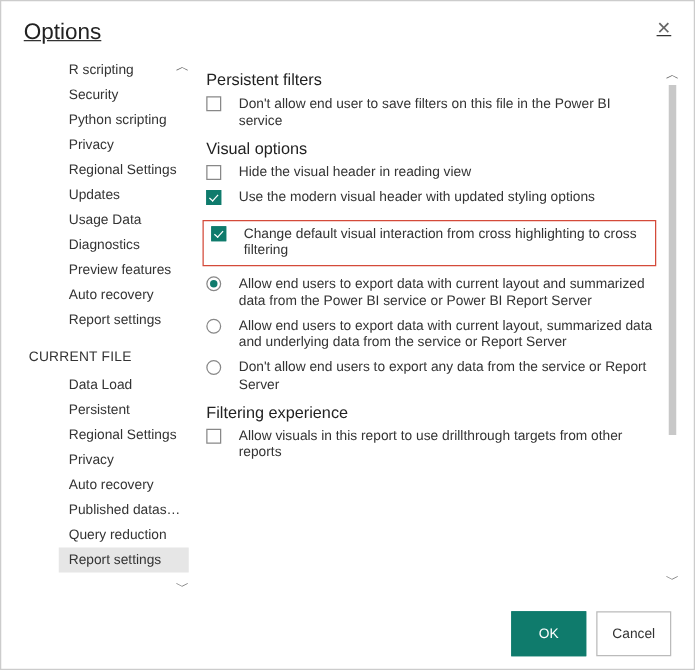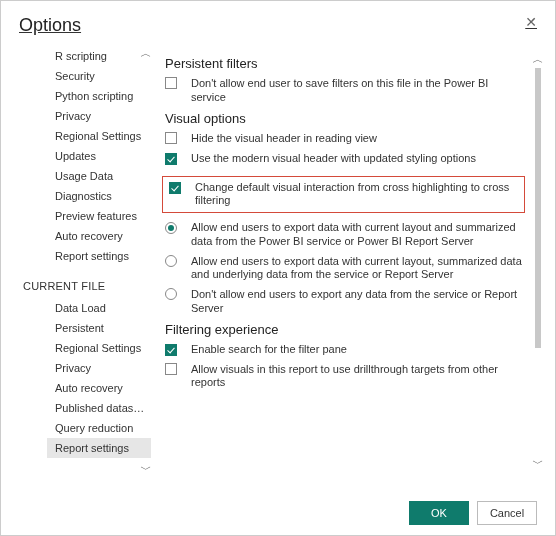--- a/index.html
+++ b/index.html
@@ -23,21 +23,21 @@
   .row { display: flex; align-items: flex-start; gap: 12px; margin: 3px 0 6px 0; line-height: 1.25; }
   .row .ctl { flex: 0 0 14px; height: 14px; position: relative; }
   .row .lbl { flex: 1; font-size: 11px; color: #333; padding-top: 0px;}
   .chk { width: 12px; height: 12px; border: 1px solid #888; display:inline-flex; align-items:center; justify-content:center; background:#fff;}
   .chk.checked { background: #0f7b6c; border-color:#0f7b6c; }
   .chk.checked::after { content:""; width:3px; height:6px; border: solid #fff; border-width: 0 1.6px 1.6px 0; transform: rotate(42deg); margin-top:-2px;}
   .radio { width: 12px; height: 12px; border: 1px solid #888; border-radius: 50%; display:inline-flex; align-items:center; justify-content:center; background:#fff;}
   .radio.checked::after { content:""; width:6px; height:6px; border-radius:50%; background:#0f7b6c; }
   .highlight-box { border: 1.6px solid #d44a3a; padding: 4px 6px 4px 6px; margin: 10px 0 8px -3px; }
   .footer { position: absolute; bottom: 10px; right: 18px; display: flex; gap: 8px; }
-  .btn { min-width: 60px; height: 24px; font-size: 11px; border: 1px solid #bbb; background: #fff; display:flex; align-items:center; justify-content:center; cursor:pointer; }
+  .btn { min-width: 60px; height: 36px; font-size: 11px; border: 1px solid #bbb; background: #fff; display:flex; align-items:center; justify-content:center; cursor:pointer; }
   .btn.primary { background: #0f7b6c; color: #fff; border-color: #0f7b6c; }
 </style>
 </head>
 <body>
 
 <div class="header">
   <h1>Options</h1>
   <span class="close-x">✕</span>
 </div>
 
@@ -106,24 +106,20 @@
           <span class="ctl"><span class="radio"></span></span>
           <span class="lbl">Allow end users to export data with current layout, summarized data and underlying data from the service or Report Server</span>
         </div>
         <div class="row">
           <span class="ctl"><span class="radio"></span></span>
           <span class="lbl">Don't allow end users to export any data from the service or Report Server</span>
         </div>
       </div>
 
     <div class="section-title">Filtering experience</div>
-    <div class="row">
-      <span class="ctl"><span class="chk checked"></span></span>
-      <span class="lbl">Enable search for the filter pane</span>
-    </div>
 
     <div class="row">
       <span class="ctl"><span class="chk"></span></span>
       <span class="lbl">Allow visuals in this report to use drillthrough targets from other reports</span>
     </div>
 
     <div class="main-scroll">
       <span class="chevron">︿</span>
       <div class="track">
           <div class="thumb"></div>

